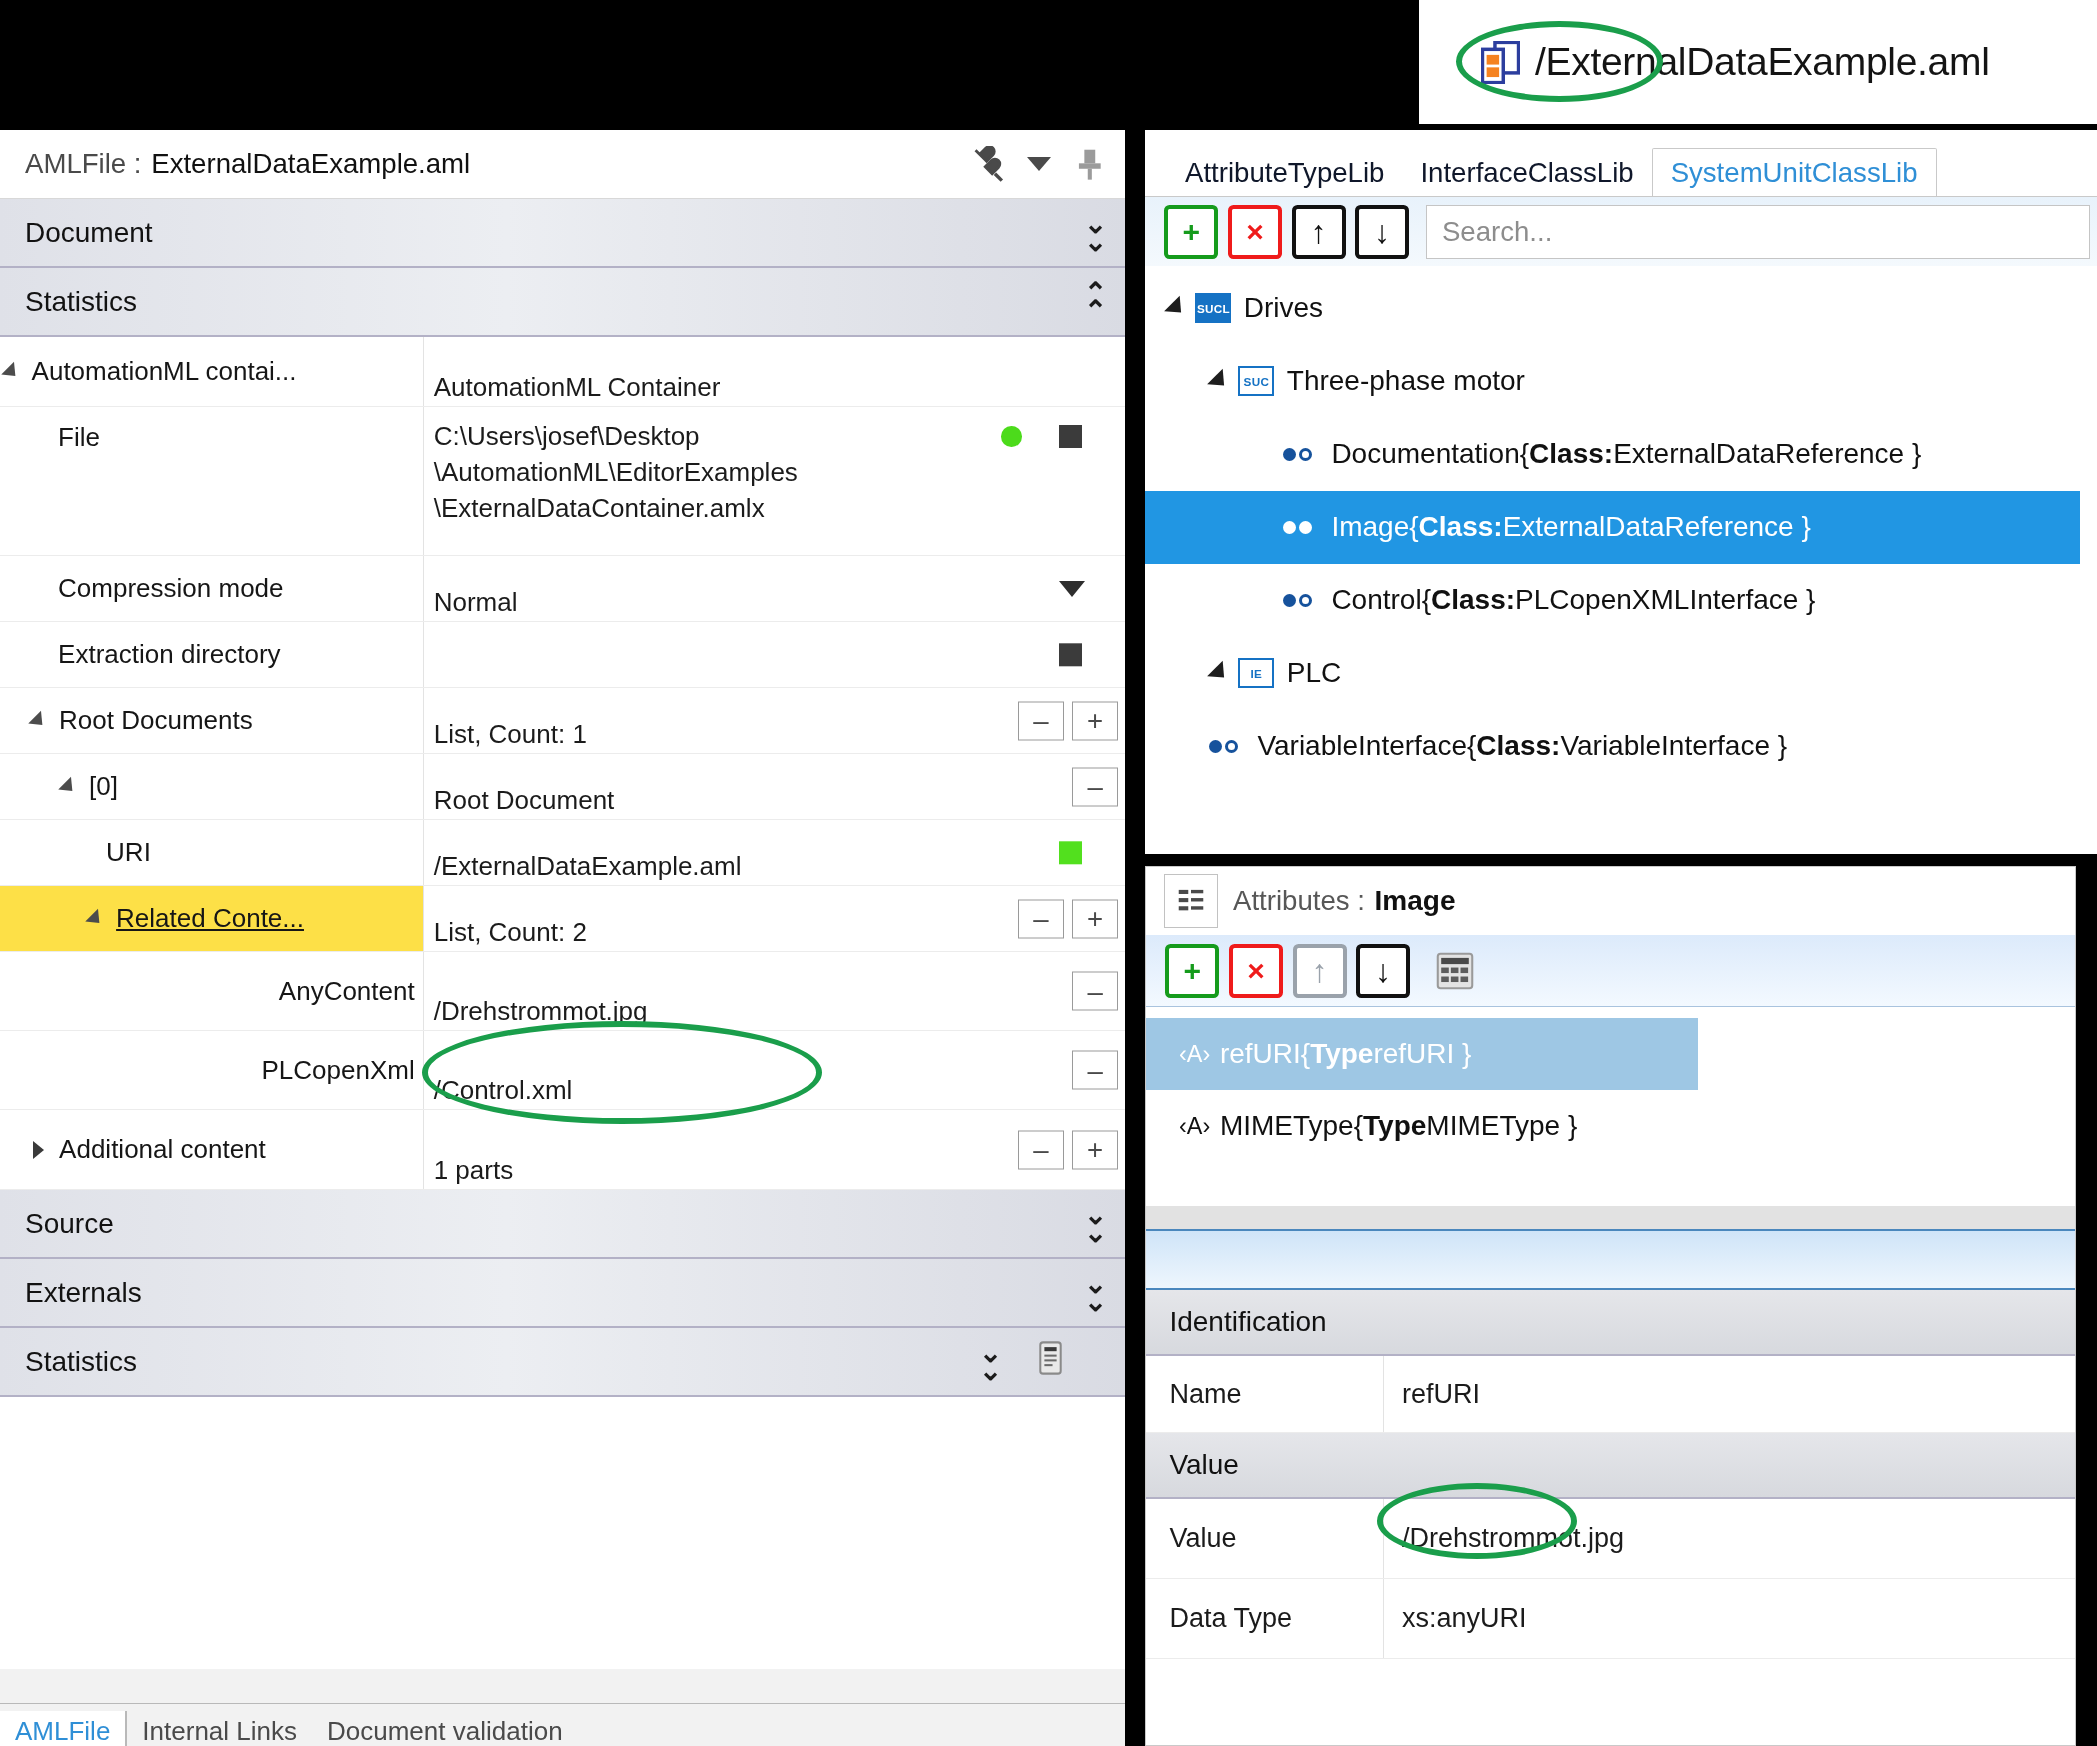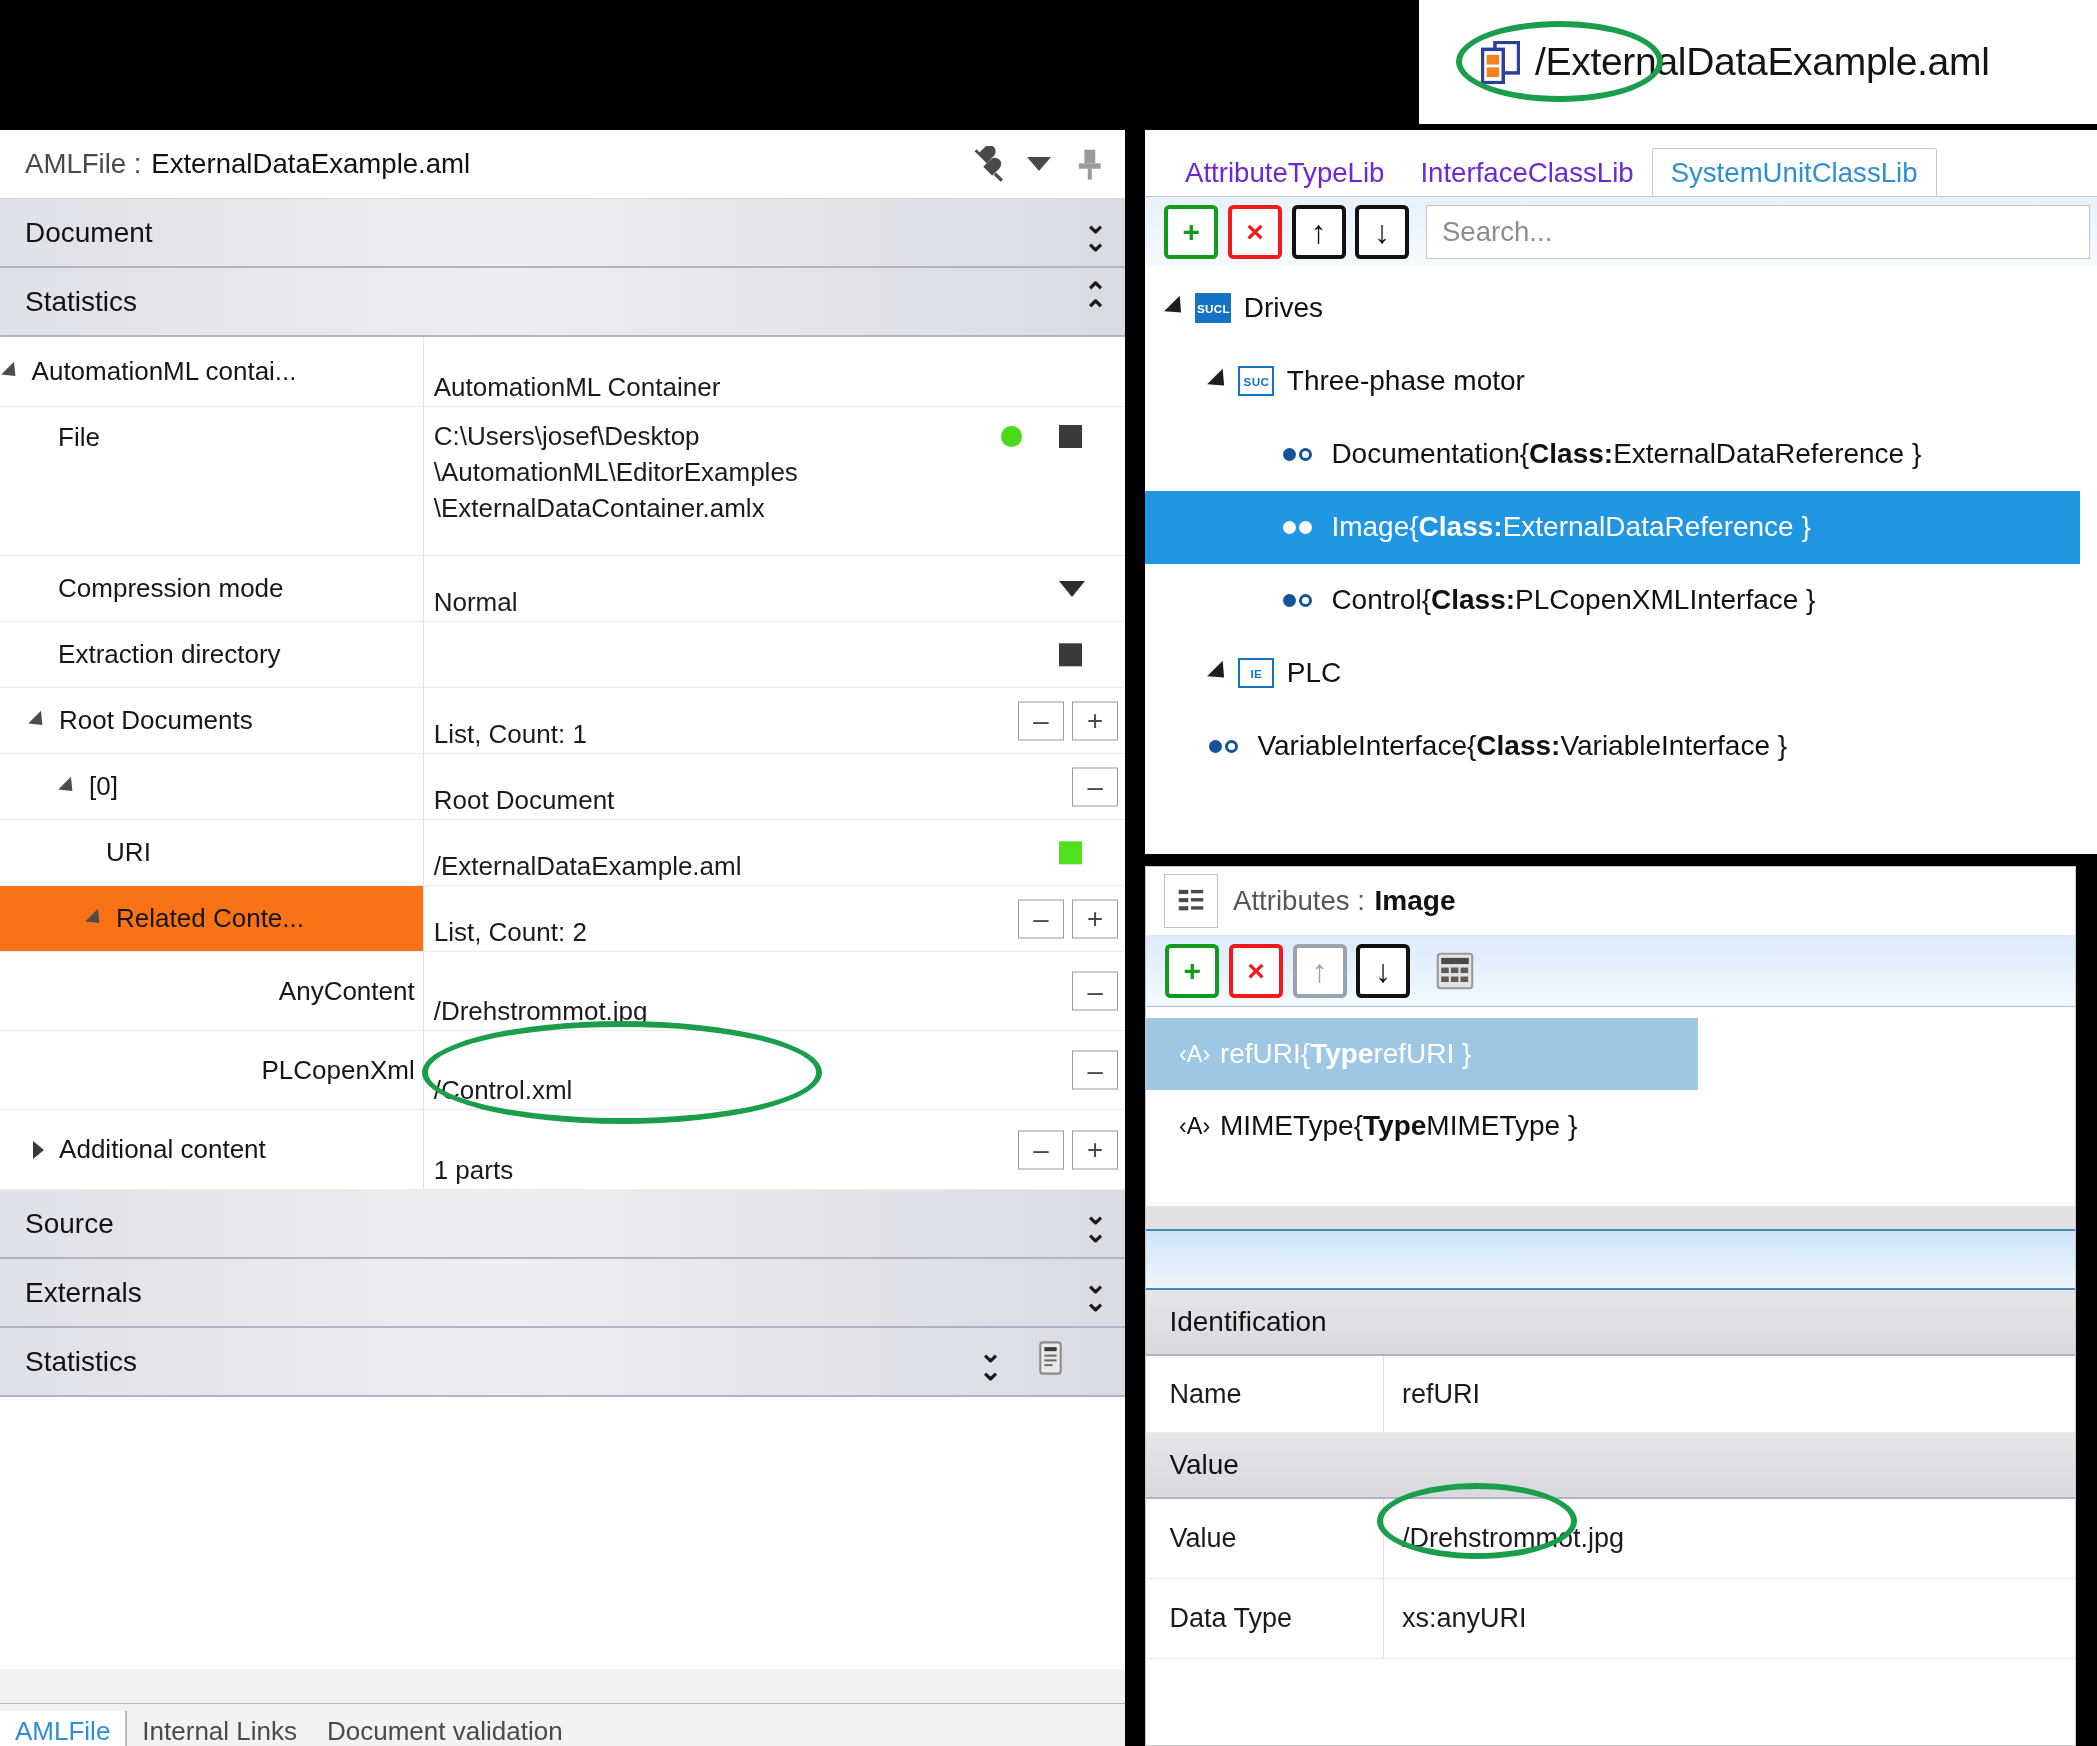--- a/index.html
+++ b/index.html
@@ -57,21 +57,21 @@
   .pg-name {
     width: 424px; flex:none; display:flex; align-items:center;
     border-right: 0.7px solid #e3e3e3; font-size: 26px; color:#161616;
   }
   .pg-name .nm { padding-left: 4.1px; }
   .pg-val {
     flex: 1 1 auto; display:flex; align-items:flex-end; font-size:26px; color:#1b1b1b;
     padding-left: 9.7px; padding-right: 11px; position:relative;
   }
   .pg-val .vtxt { white-space: pre-line; line-height: 1.38; }
-  .sel-cell { background:#f97316; }
+  .sel-cell { background:#fde047;text-decoration:underline; }
   .twisty-d { width:0;height:0;border-left:11.7px solid #4c4c4c;border-top:9.7px solid transparent;border-bottom:9.7px solid transparent; transform: rotate(45deg); margin-right: 11px; flex:none;}
   .twisty-r { width:0;height:0;border-left:11.7px solid #3a3a3a;border-top:9.7px solid transparent;border-bottom:9.7px solid transparent; margin-right: 11px; flex:none;}
 
   .rowbtns { position:absolute; right: 6.9px; top:50%; transform:translateY(-50%); display:flex; gap:8.3px; }
   .minibtn {
     width: 46px; height: 39px; border:1.4px solid #9a9a9a; background:#fff;
     display:flex; align-items:center; justify-content:center; font-size: 27.6px; color:#4a4a4a;
     line-height:1;
   }
   .dot-green { width:20.7px;height:20.7px;border-radius:50%;background:#4cdb1b; }
@@ -89,21 +89,21 @@
   }
   .ltab { font-size:26px; padding: 5.5px 15px 0 15px; color:#4a4a4a; }
   .ltab.active { color:#2f8fd6; border-right:2.1px solid #b9b9b9; background:#fff; }
 
   
   #rightTop {
     position:absolute; left:1145px; top:130px; width:953px; height:724px; background:#fff;
   }
   #rt-tabs { display:flex; align-items:flex-end; height:66px; padding-left:22px; }
   .rtab {
-    font-size: 27.6px; color:#6d28d9; padding: 8.3px 18px 6.9px 18px; white-space:nowrap;
+    font-size: 27.6px; color:#0f172a; padding: 8.3px 18px 6.9px 18px; white-space:nowrap;
   }
   .rtab.active {
     color:#2f8fd6; background:#fff;
     border:1.4px solid #c9c9c9; border-bottom:none; border-radius: 2.1px 2.1px 0 0;
   }
   #rt-toolbar {
     height: 70px; display:flex; align-items:center; gap:9.7px; padding-left: 19.3px; padding-right:8.3px;
     background: linear-gradient(to bottom,#e8f2fb,#f4f9fd);
     border-top:1.4px solid #c9c9c9;
   }

